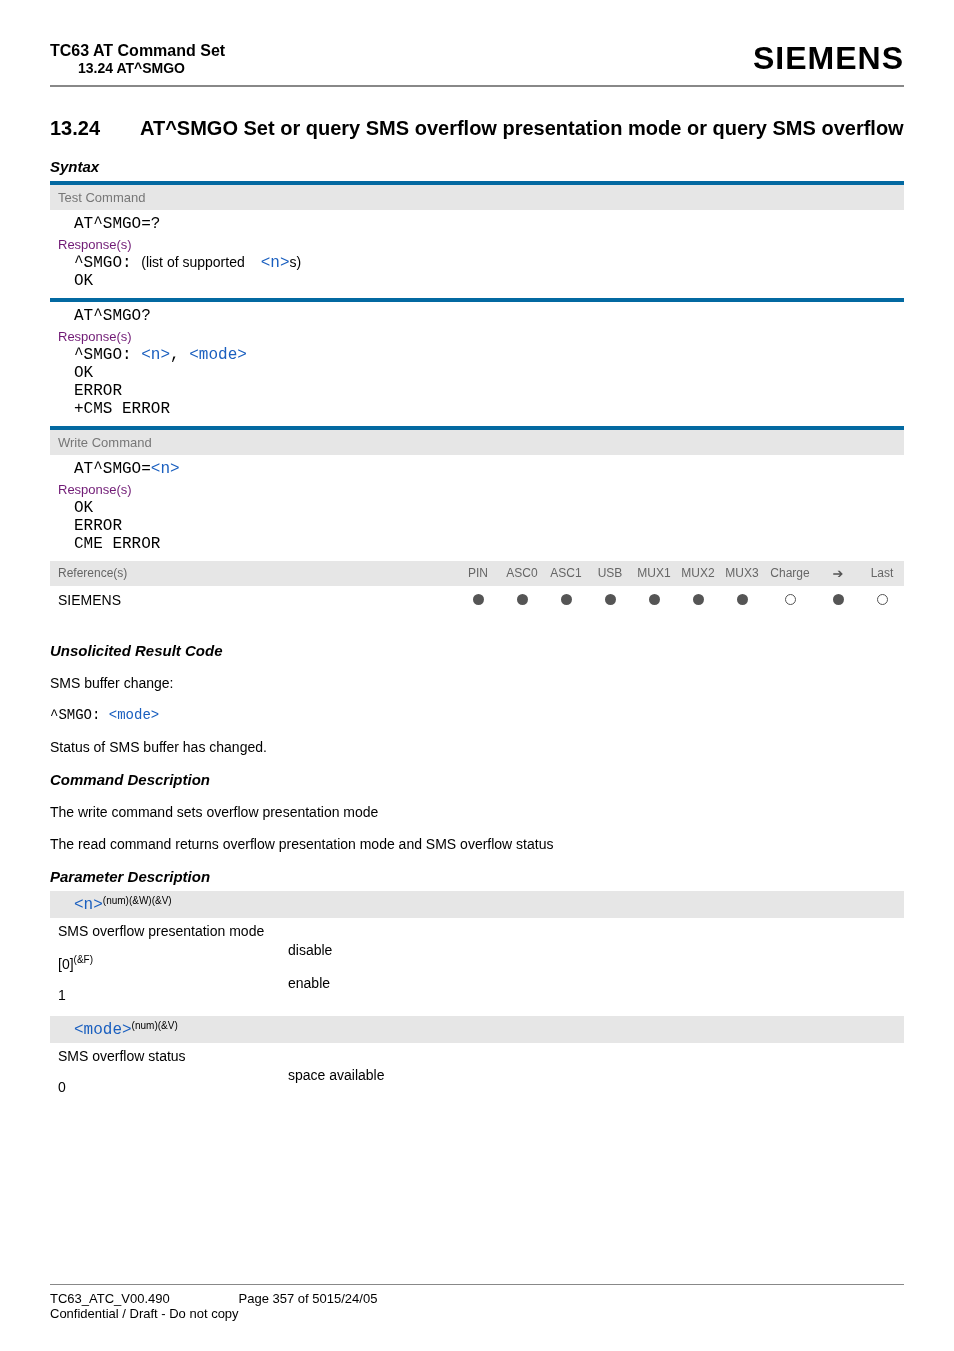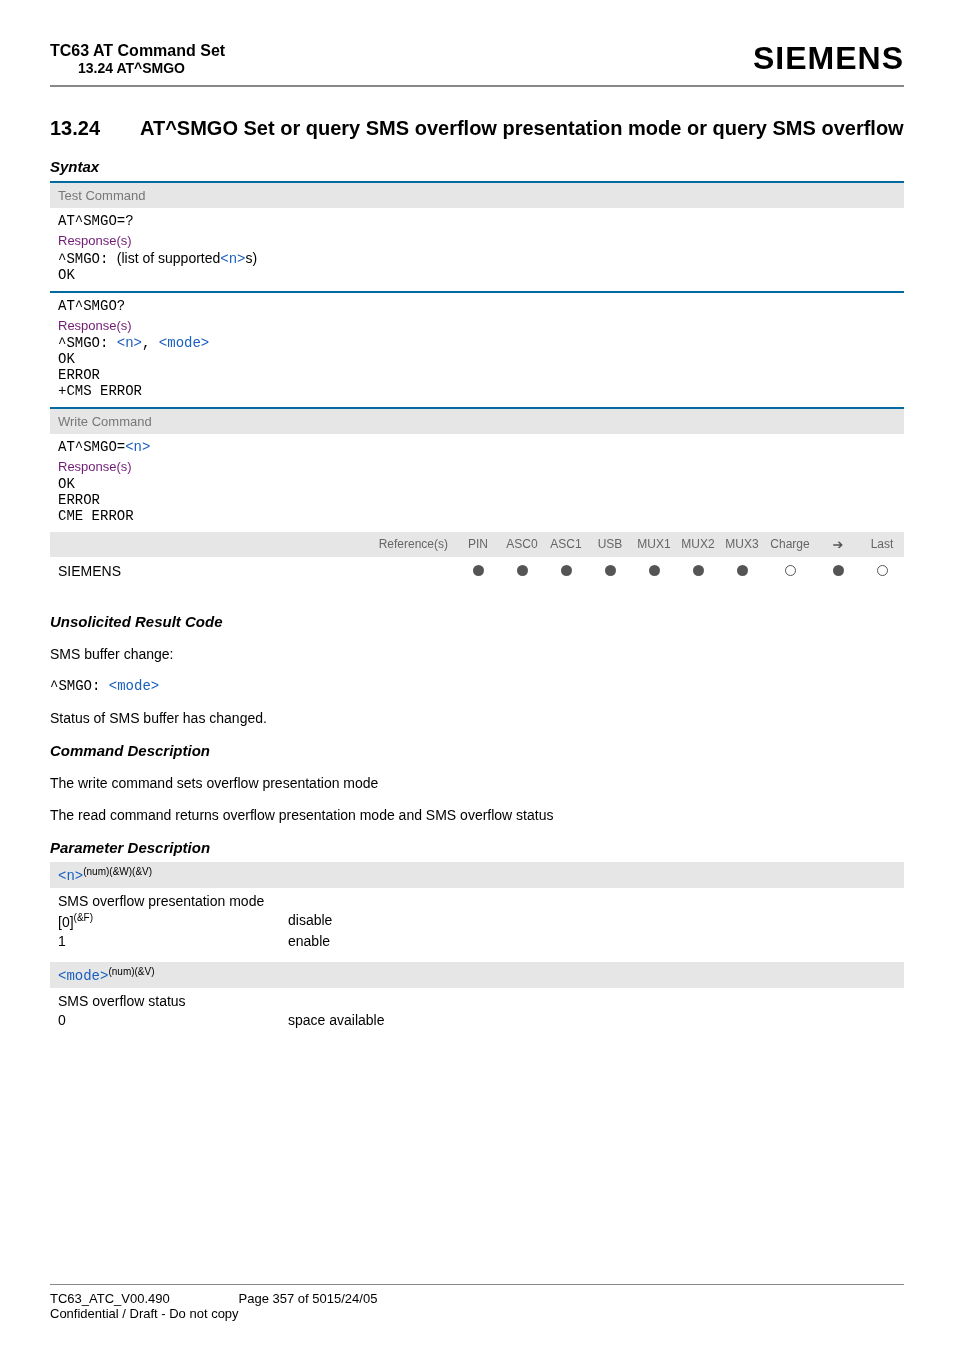--- a/index.html
+++ b/index.html
@@ -8,40 +8,40 @@
   .header { display: flex; justify-content: space-between; align-items: center; border-bottom: 2px solid #888; padding-bottom: 8px; margin-bottom: 30px; }
   .header-left { font-size: 15px; }
   .header-title { font-weight: bold; font-size: 16px; }
   .header-sub { font-weight: bold; font-size: 14px; margin-left: 28px; }
   .logo { font-family: Arial, sans-serif; font-weight: 900; font-size: 32px; letter-spacing: 1px; color: #000; }
   h2.section-title { font-size: 20px; font-weight: bold; margin-bottom: 18px; display: flex; }
   h2.section-title .num { width: 90px; flex-shrink: 0; }
   h2.section-title .txt { flex: 1; }
   .italic-h { font-style: italic; font-weight: bold; font-size: 15px; margin: 14px 0 6px 0; }
   .grey-head { background: #e6e6e6; color: #777; font-size: 13px; padding: 5px 8px; }
-  .cmd-box { border-top: 2px solid #0369a1; }
+  .cmd-box { border-top: 4px solid #0369a1; }
   .cmd-body { padding: 5px 8px 8px 8px; font-size: 14px; }
-  .mono { font-family: "Courier New", monospace; font-size: 14px; }
+  .mono { font-family: "Courier New", monospace; font-size: 16px; margin-left: 16px; }
   .resp-label { color: #701a75; font-size: 13px; margin: 4px 0 2px 0; }
   .param { color: #1a5fbf; }
   .ref-row { display: flex; background: #e6e6e6; align-items: stretch; font-size: 12px; color: #666; }
-  .ref-left { flex: 1; padding: 5px 8px; text-align: right; }
+  .ref-left { flex: 1; padding: 5px 8px; }
   .ref-cols { display: flex; }
   .ref-col { width: 44px; text-align: center; padding: 5px 2px; }
   .ref-col.w { width: 52px; }
   .val-row { display: flex; background: #fff; align-items: center; }
   .val-left { flex: 1; padding: 6px 8px; font-size: 14px; }
   .dot { width: 11px; height: 11px; border-radius: 50%; background: #555; display: inline-block; }
   .dot.open { background: #fff; border: 1.5px solid #555; }
   .plane { font-size: 13px; color: #555; }
   .body-text { font-size: 14px; margin: 16px 0; }
   .param-box-head { background: #e6e6e6; padding: 4px 8px; font-size: 13px; }
   .param-body { padding: 5px 8px 10px 8px; font-size: 14px; }
   .param-line { display: flex; margin: 3px 0; }
-  .param-line .k { width: 230px; }
+  .param-line .k { width: 230px; margin-top: 12px; }
   .param-line .v { flex: 1; }
   sup { font-size: 10px; }
   .footer { position: absolute; bottom: 30px; left: 50px; right: 50px; border-top: 1px solid #888; padding-top: 6px; display: flex; font-size: 13px; }
   .footer .l { text-align: left; }
   .footer .c { text-align: center; }
   .footer .r { text-align: right; }
 </style>
 </head>
 <body>
 

